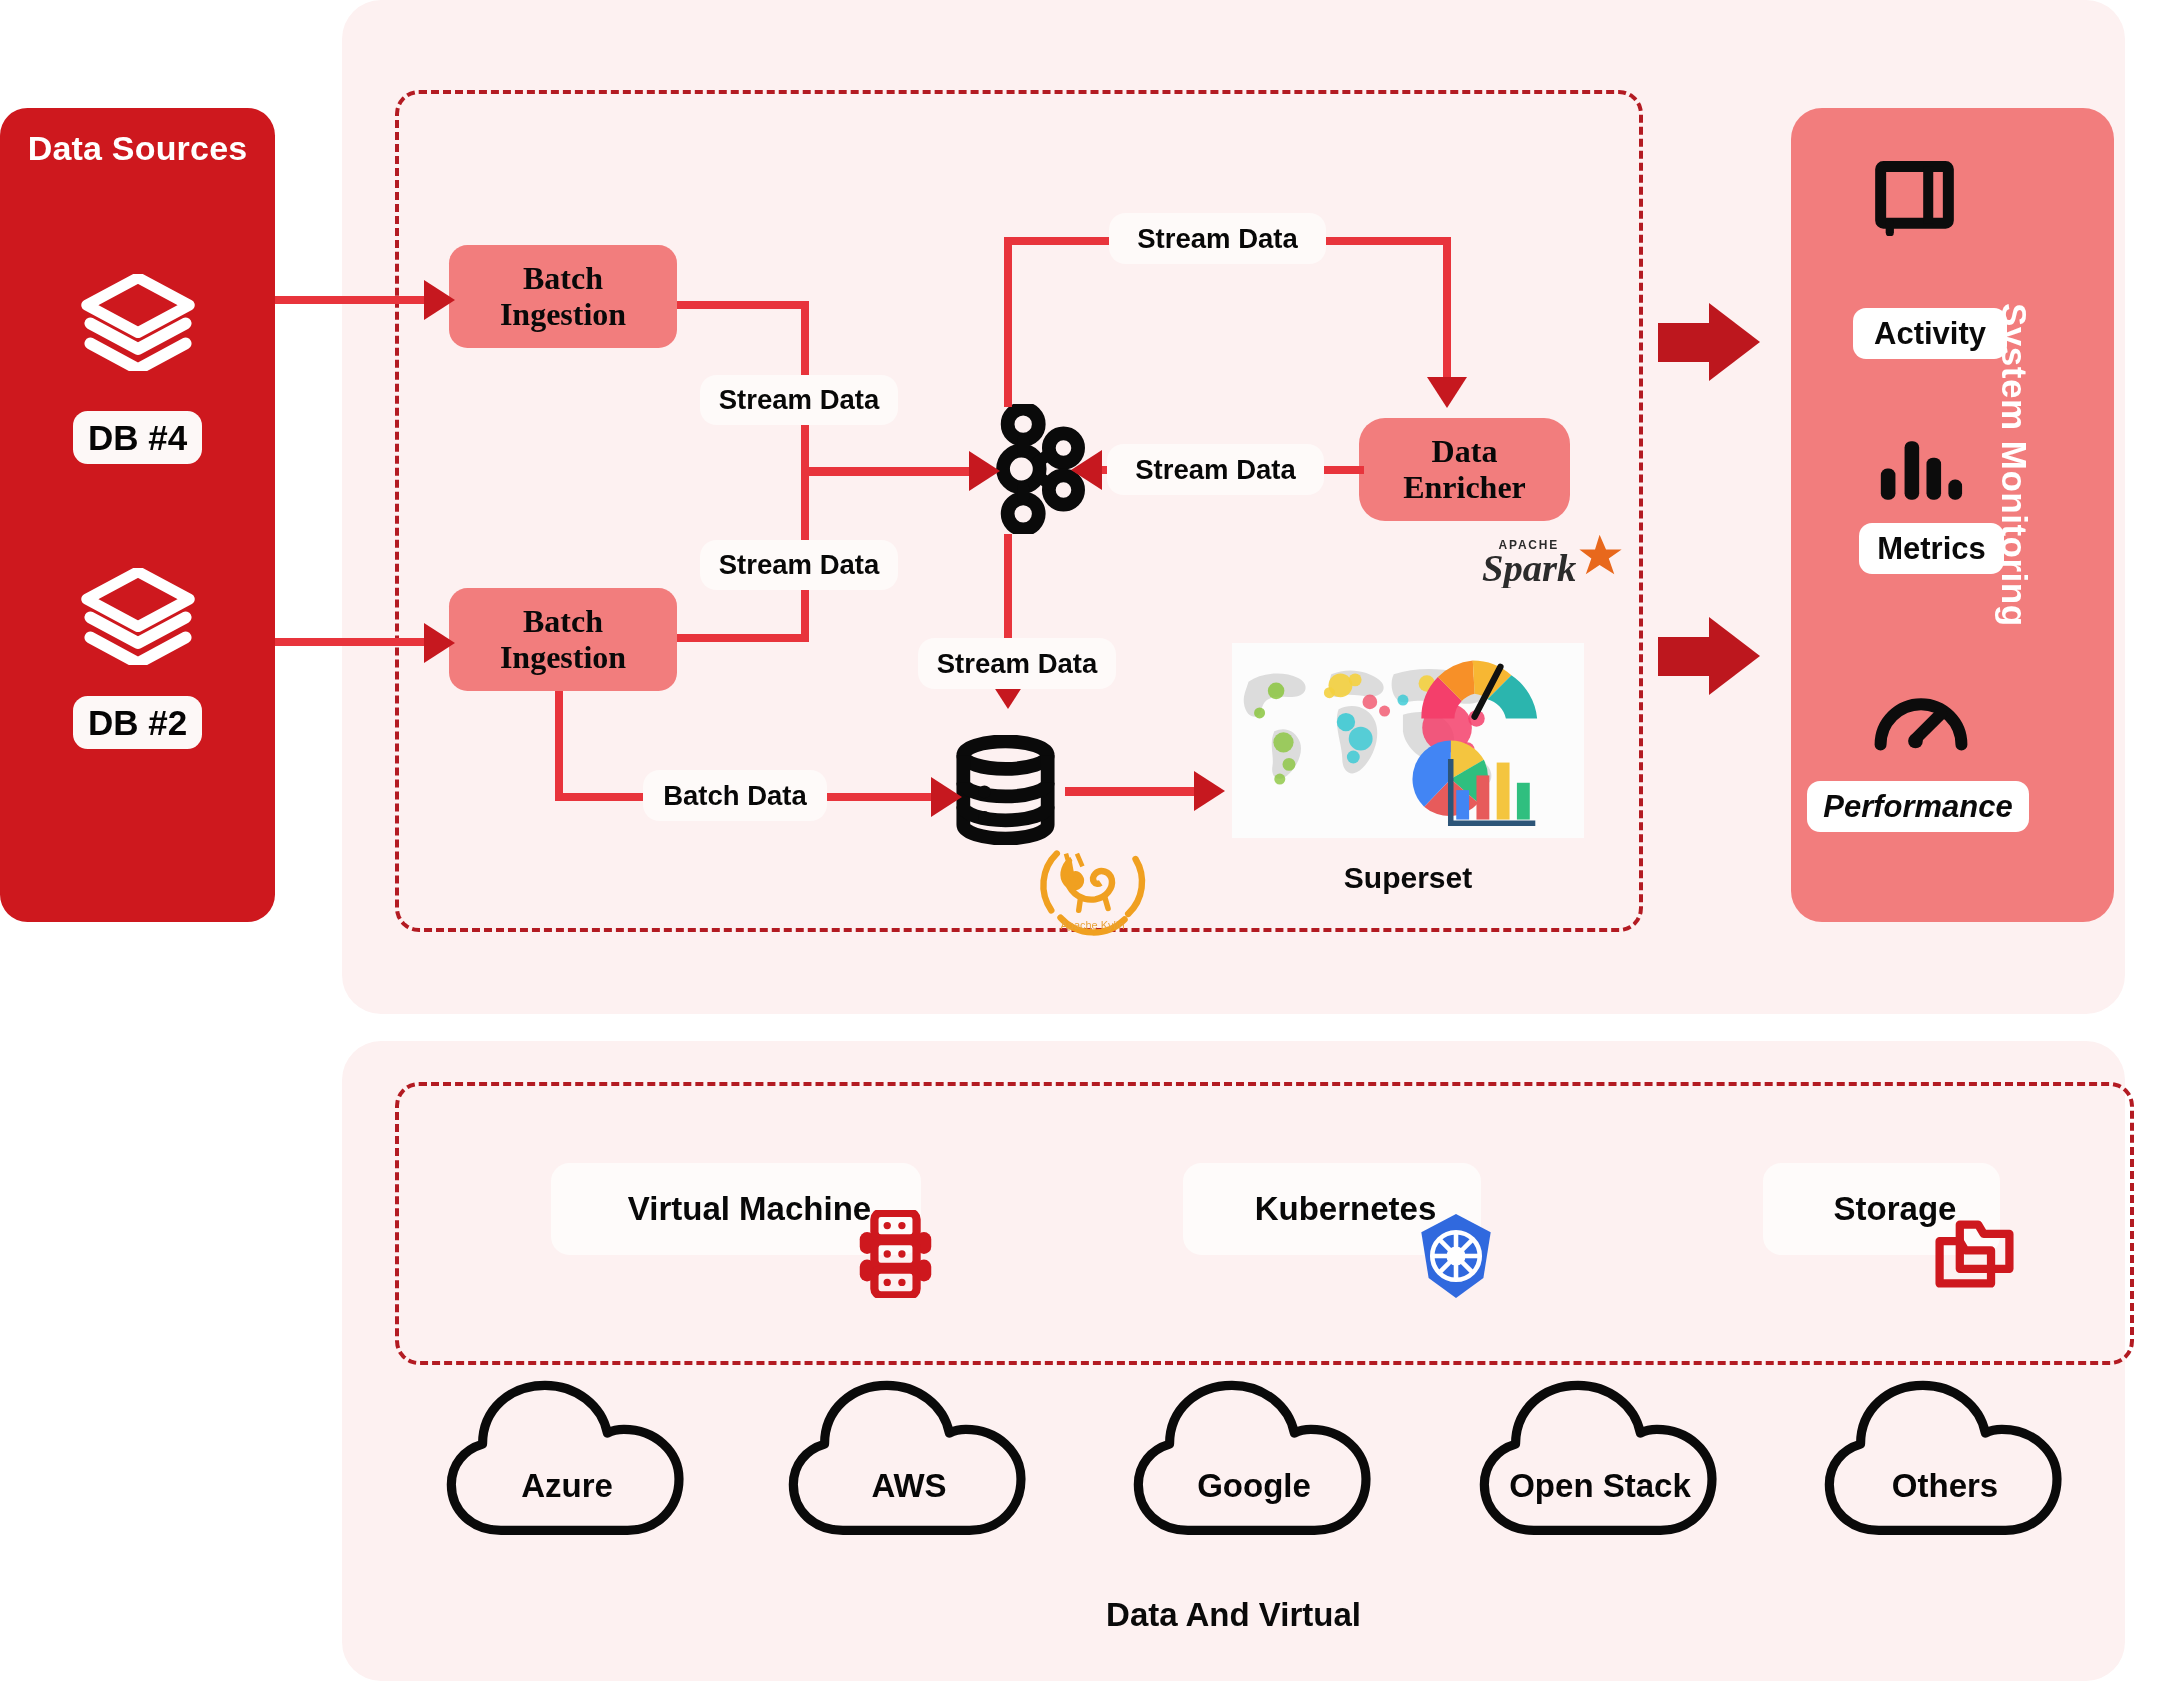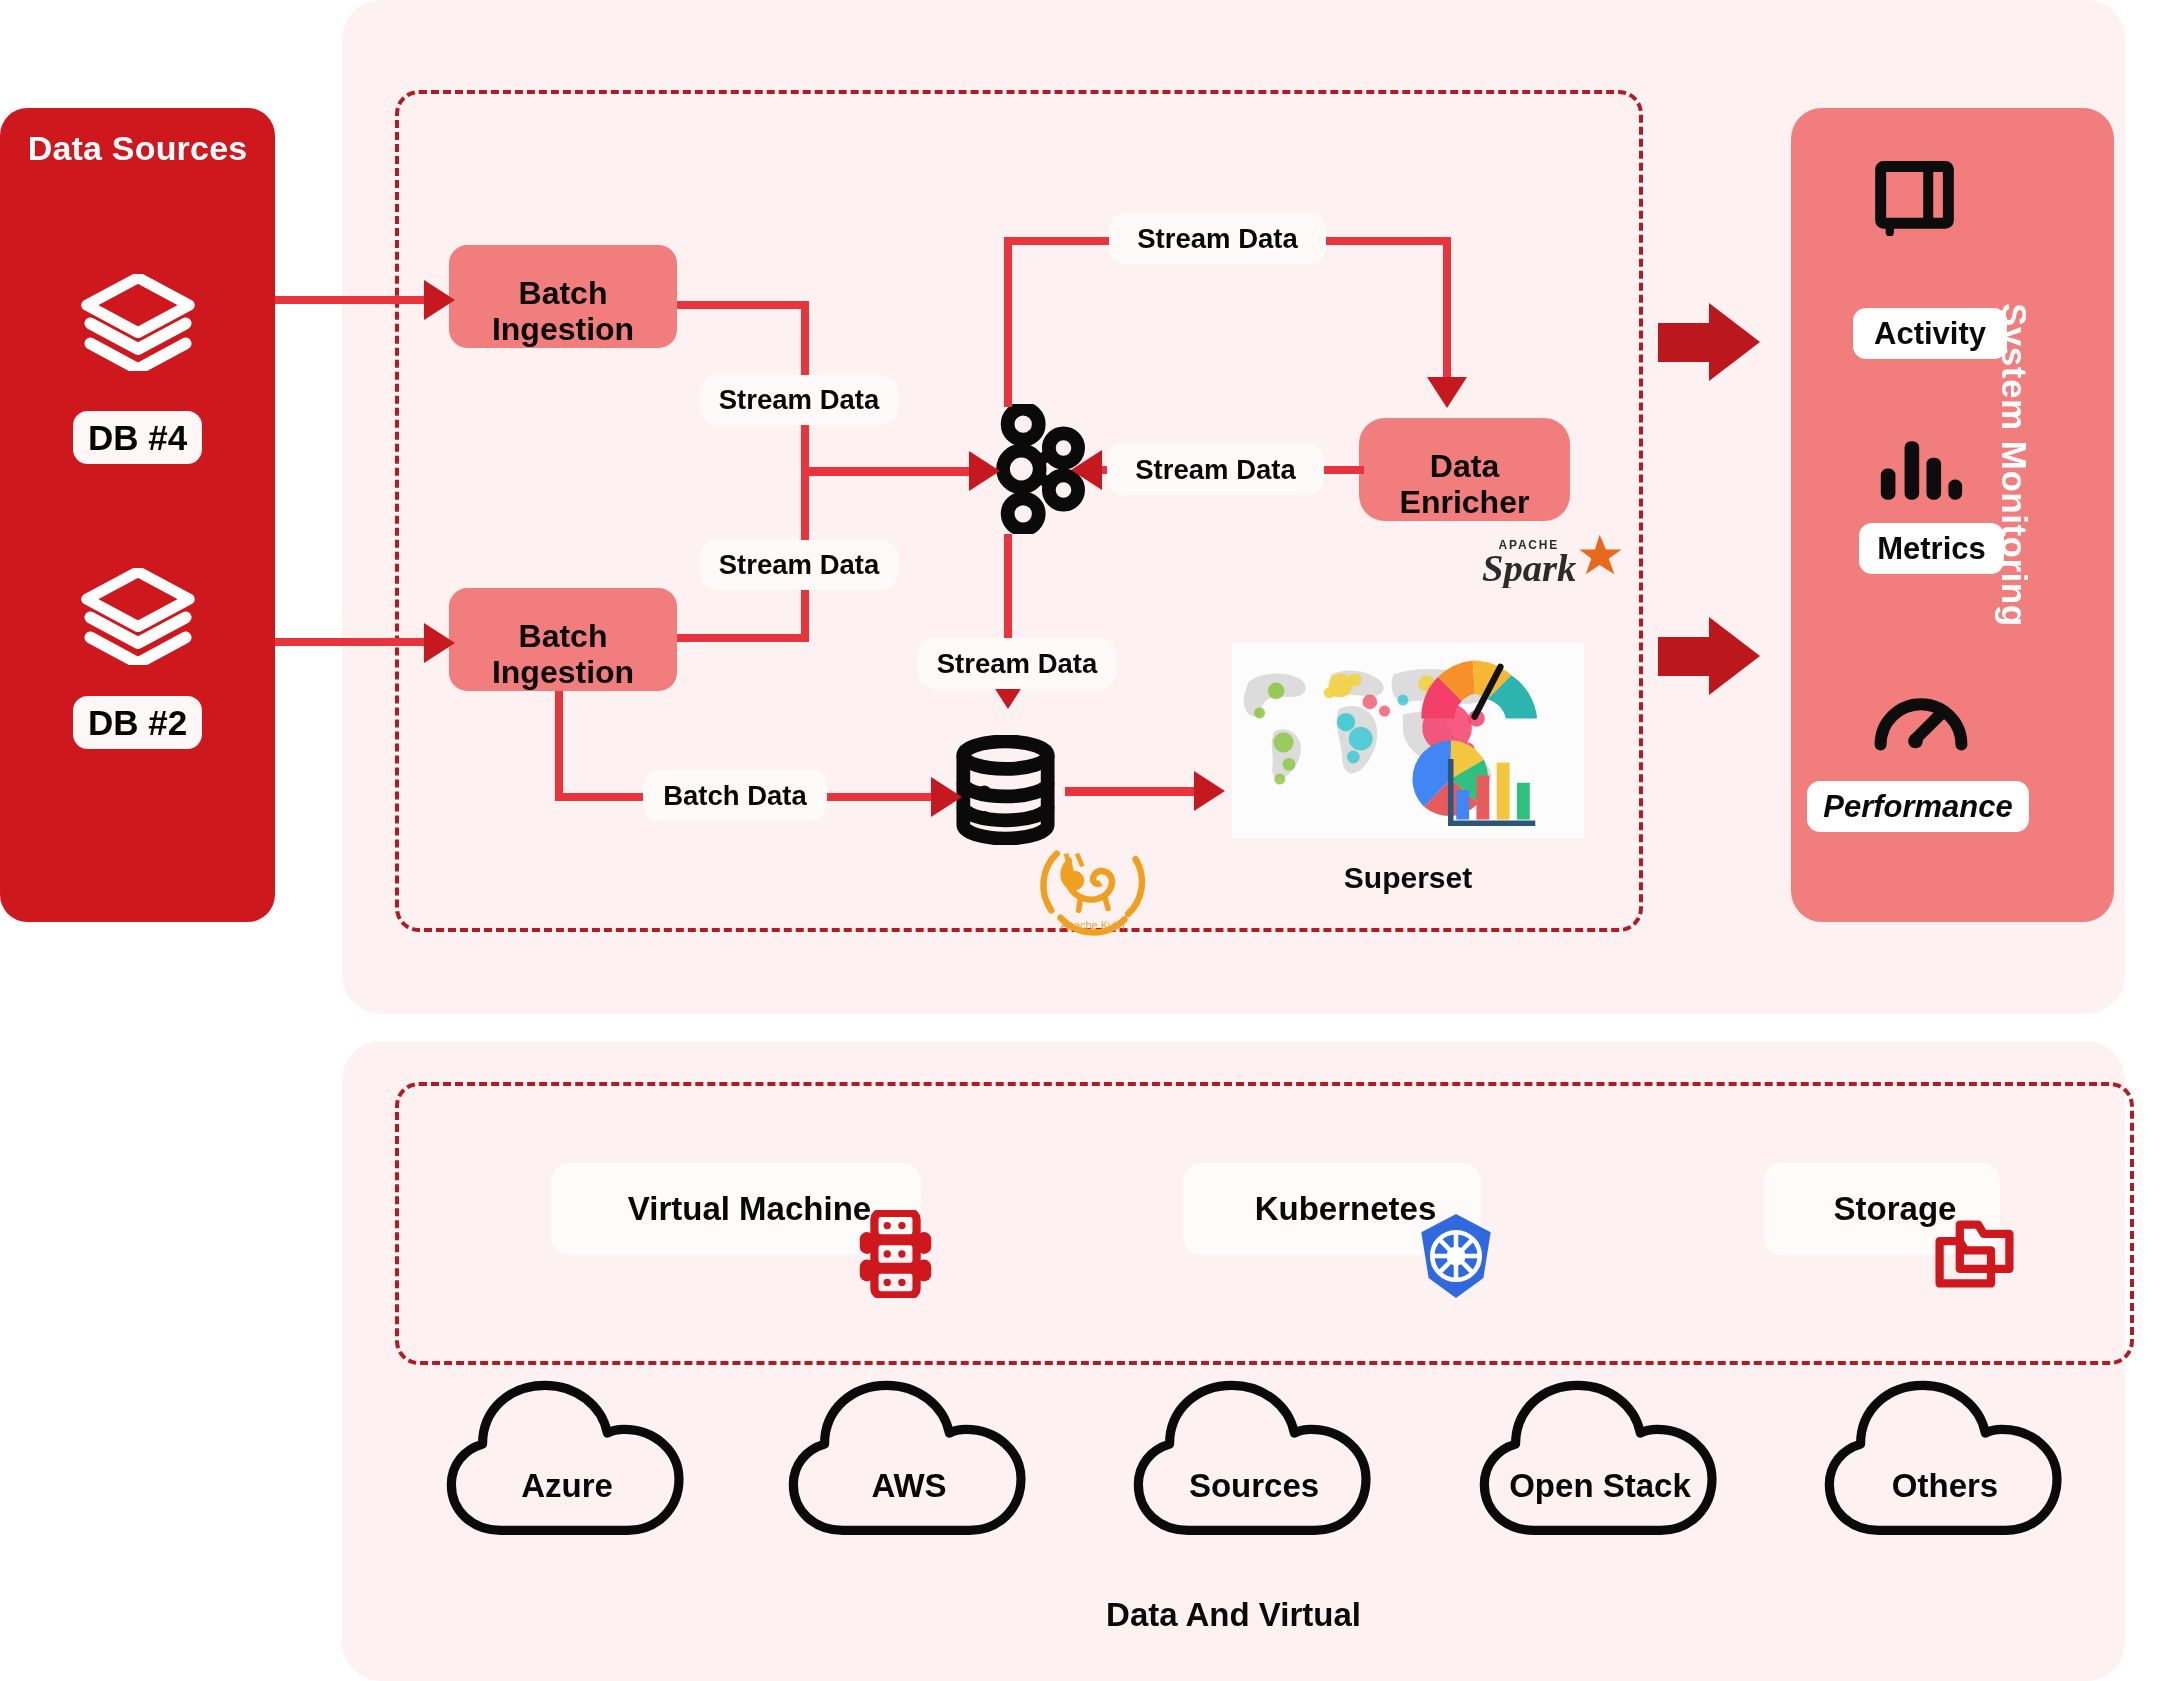--- a/index.html
+++ b/index.html
@@ -23,22 +23,22 @@
            background:#CE181E;border-radius:27.5px;}
   .sources-title{position:absolute;left:0;top:129px;width:275px;text-align:center;
                  color:#fff;font-size:34px;font-weight:bold;letter-spacing:0.2px;}
   .stack-icon{position:absolute;width:114px;height:97px;}
   .pill{position:absolute;background:#FDF8F7;border-radius:14.7px;
         display:flex;align-items:center;justify-content:center;
         font-weight:bold;color:#050505;}
 
   
   .pbox{position:absolute;background:#F27D7D;border-radius:18.4px;
-        display:flex;align-items:flex-end;justify-content:center;text-align:center;
-        font-size:32px;font-weight:bold;line-height:1.12;color:#090909;}
+        display:flex;align-items:center;justify-content:center;text-align:center;
+        font-size:32px;font-weight:bold;line-height:1.12;color:#090909;font-family:Liberation Serif, serif;}
 
   
   .chip{position:absolute;background:#FEFAF9;border-radius:16.5px;
         display:flex;align-items:center;justify-content:center;
         font-size:27.5px;font-weight:bold;color:#080808;white-space:nowrap;z-index:6;}
 
   
   .ln{position:absolute;background:#E8343C;z-index:2;}
   .ah{position:absolute;width:0;height:0;z-index:3;}
   .ah.r{border-left:31px solid #C6181F;border-top:20px solid transparent;border-bottom:20px solid transparent;}
@@ -417,21 +417,21 @@
   </div>
   <div class="cloud-label" style="left:786px;top:1467px;">AWS</div>
 
   <div class="cloud" style="left:1131px;top:1376px;">
     <svg viewBox="0 0 268 175" width="246" height="161">
       <path d="M62 168 C30 168 8 146 8 118 C8 96 22 80 42 74 C42 36 72 10 110 10
                C144 10 172 32 178 62 C182 60 188 58 196 58 C230 58 256 82 256 112
                C256 144 232 168 200 168 Z" fill="none" stroke="#0a0a0a" stroke-width="10" stroke-linejoin="round"></path>
     </svg>
   </div>
-  <div class="cloud-label" style="left:1131px;top:1467px;">Sources</div>
+  <div class="cloud-label" style="left:1131px;top:1467px;">Google</div>
 
   <div class="cloud" style="left:1477px;top:1376px;">
     <svg viewBox="0 0 268 175" width="246" height="161">
       <path d="M62 168 C30 168 8 146 8 118 C8 96 22 80 42 74 C42 36 72 10 110 10
                C144 10 172 32 178 62 C182 60 188 58 196 58 C230 58 256 82 256 112
                C256 144 232 168 200 168 Z" fill="none" stroke="#0a0a0a" stroke-width="10" stroke-linejoin="round"></path>
     </svg>
   </div>
   <div class="cloud-label" style="left:1477px;top:1467px;">Open Stack</div>
 

